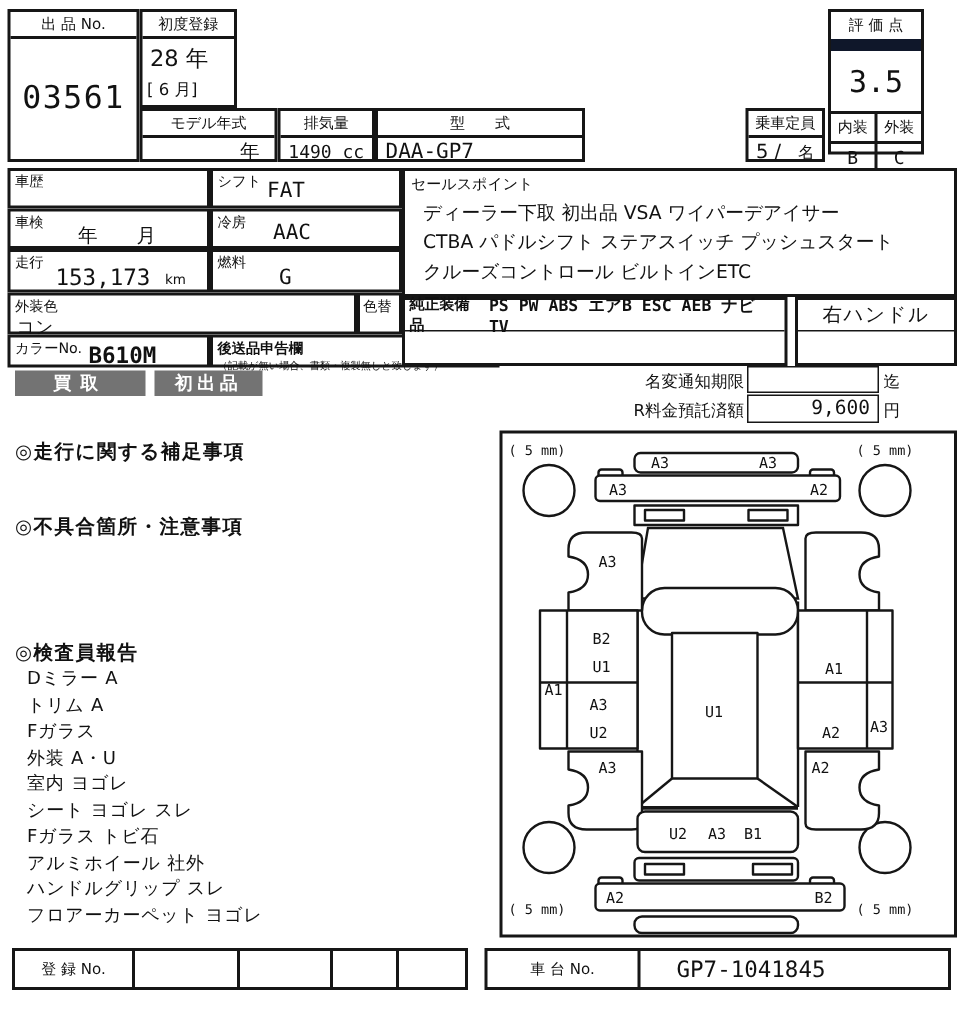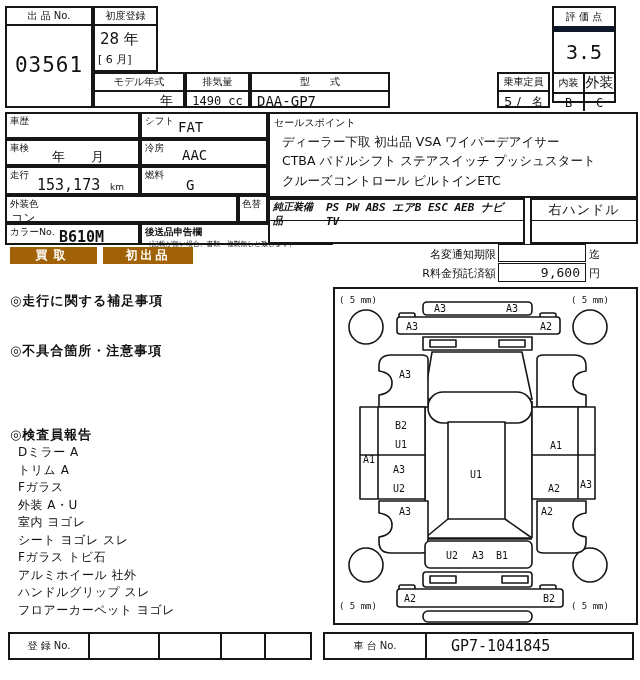--- a/index.html
+++ b/index.html
@@ -9,21 +9,21 @@
     overflow:hidden;
   }
   .box{position:absolute;border:2px solid #161616;background:#fff;box-sizing:border-box;}
   .abs{position:absolute;box-sizing:border-box;}
   .cent{display:flex;align-items:center;justify-content:center;}
   .mono{font-family:"DejaVu Sans Mono","Liberation Mono",monospace;}
   .hlabel{height:16px;border-bottom:2px solid #161616;font-size:10px;
           display:flex;align-items:center;justify-content:center;}
   .hval{height:18px;display:flex;align-items:center;font-size:13px;}
   .rowcell .slabel{font-size:9.5px;position:absolute;top:1px;left:3px;}
-  .badge{position:absolute;background:#a16207;color:#fff;font-size:12px;font-weight:bold;
+  .badge{position:absolute;background:#737373;color:#fff;font-size:12px;font-weight:bold;
          display:flex;align-items:center;justify-content:center;box-sizing:border-box;}
   .sechead{position:absolute;font-size:13px;font-weight:600;letter-spacing:1px;}
   .repitem{font-size:12px;height:17.5px;letter-spacing:0.5px;}
   svg text{font-family:"DejaVu Sans Mono","Liberation Mono",monospace;fill:#111;}
   svg .shape{fill:#fff;stroke:#161616;stroke-width:1.6;stroke-linejoin:round;}
   svg .ln{stroke:#161616;stroke-width:1.6;fill:none;}
 </style>
 </head>
 <body>
 
@@ -55,25 +55,25 @@
   </div>
   <div class="box" style="left:497px;top:72px;width:53px;height:36px;">
     <div class="hlabel">乗車定員</div>
     <div class="hval" style="justify-content:space-between;padding:0 5px;">
       <span>5 /</span>
       <span style="font-size:11px;">名</span>
     </div>
   </div>
 
   <div class="box" style="left:552px;top:6px;width:64px;height:97px;">
-    <div style="height:18px;border-bottom:6px solid #0f172a;font-size:10px;display:flex;align-items:center;justify-content:center;">評 価 点</div>
+    <div style="height:18px;border-bottom:8px solid #0f172a;font-size:10px;display:flex;align-items:center;justify-content:center;">評 価 点</div>
     <div class="cent mono" style="height:40px;border-bottom:2px solid #161616;font-size:20px;">3.5</div>
     <div style="display:flex;height:18px;border-bottom:2px solid #161616;">
       <div class="cent" style="flex:1;border-right:2px solid #161616;font-size:10px;">内装</div>
-      <div class="cent" style="flex:1;font-size:14px;text-align:center;">外装</div>
+      <div class="cent" style="flex:1;font-size:10px;text-align:center;">外装</div>
     </div>
     <div style="display:flex;height:17px;">
       <div class="cent mono" style="flex:1;border-right:2px solid #161616;font-size:12px;">B</div>
       <div class="cent mono" style="flex:1;font-size:12px;">C</div>
     </div>
   </div>
 
   <div class="box rowcell" style="left:5px;top:112px;width:135px;height:27px;">
     <span class="slabel">車歴</span>
   </div>
@@ -117,31 +117,31 @@
   <div class="box" style="left:268px;top:112px;width:370px;height:86px;">
     <div style="font-size:10px;padding:2px 0 2px 4px;">セールスポイント</div>
     <div style="padding-left:12px;font-size:12.5px;line-height:1.55;">
       <div>ディーラー下取 初出品 VSA ワイパーデアイサー</div>
       <div>CTBA パドルシフト ステアスイッチ プッシュスタート</div>
       <div>クルーズコントロール ビルトインETC</div>
     </div>
   </div>
 
   <div class="box" style="left:268px;top:198px;width:257px;height:46px;">
-    <div style="height:20px;border-bottom:1.5px solid #161616;display:flex;align-items:flex-start;font-style:italic;">
+    <div style="height:20px;border-bottom:1.5px solid #161616;display:flex;align-items:center;">
       <span style="font-size:10px;font-weight:600;padding:0 3px;">純正装備品</span>
       <span class="mono" style="font-size:11px;font-weight:bold;">PS PW ABS エアB ESC AEB ナビ TV</span>
     </div>
   </div>
   <div class="box" style="left:530px;top:198px;width:108px;height:46px;">
     <div class="cent" style="height:20px;border-bottom:1.5px solid #161616;font-size:13px;letter-spacing:1px;">右ハンドル</div>
   </div>
 
   <div class="badge" style="left:10px;top:247px;width:87px;height:17px;letter-spacing:6px;">買取</div>
-  <div class="badge" style="left:103px;top:247px;width:90px;height:17px;letter-spacing:3px;">初出品</div>
+  <div class="badge" style="left:103px;top:247px;width:72px;height:17px;letter-spacing:3px;">初出品</div>
 
   <div class="abs" style="left:350px;top:247px;width:146px;text-align:right;font-size:11px;">名変通知期限</div>
   <div class="box" style="left:498px;top:244px;width:88px;height:18px;border-width:1.5px;"></div>
   <div class="abs" style="left:589px;top:247px;font-size:11px;">迄</div>
 
   <div class="abs" style="left:350px;top:266px;width:146px;text-align:right;font-size:11px;">R料金預託済額</div>
   <div class="box" style="left:498px;top:263px;width:88px;height:19px;border-width:1.5px;display:flex;align-items:center;justify-content:flex-end;padding-right:5px;">
     <span class="mono" style="font-size:13px;">9,600</span>
   </div>
   <div class="abs" style="left:589px;top:266px;font-size:11px;">円</div>

